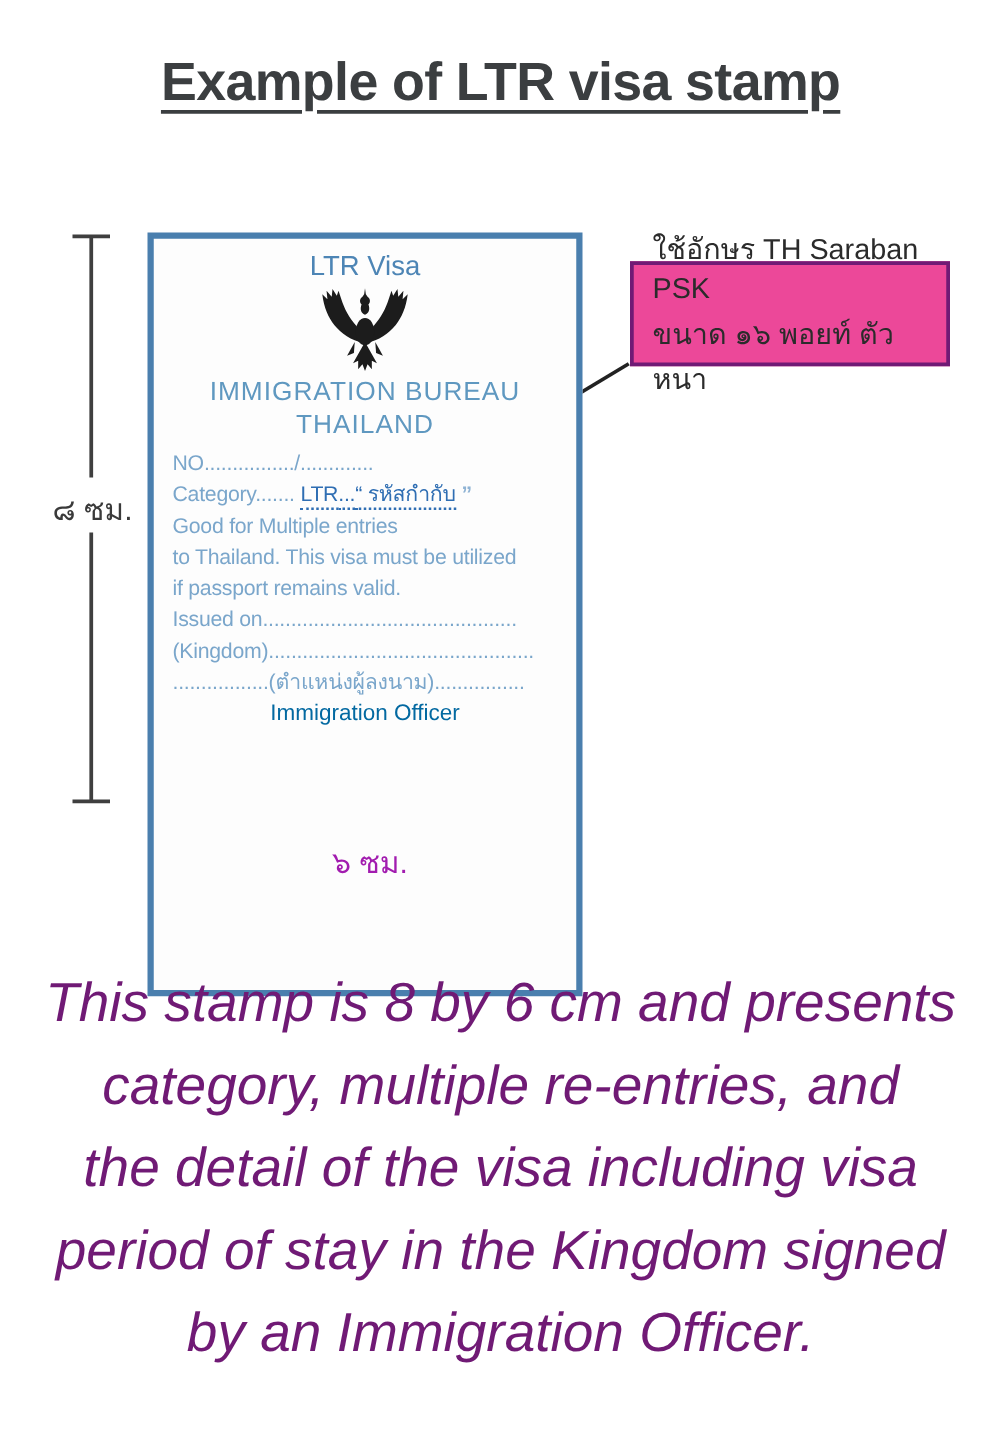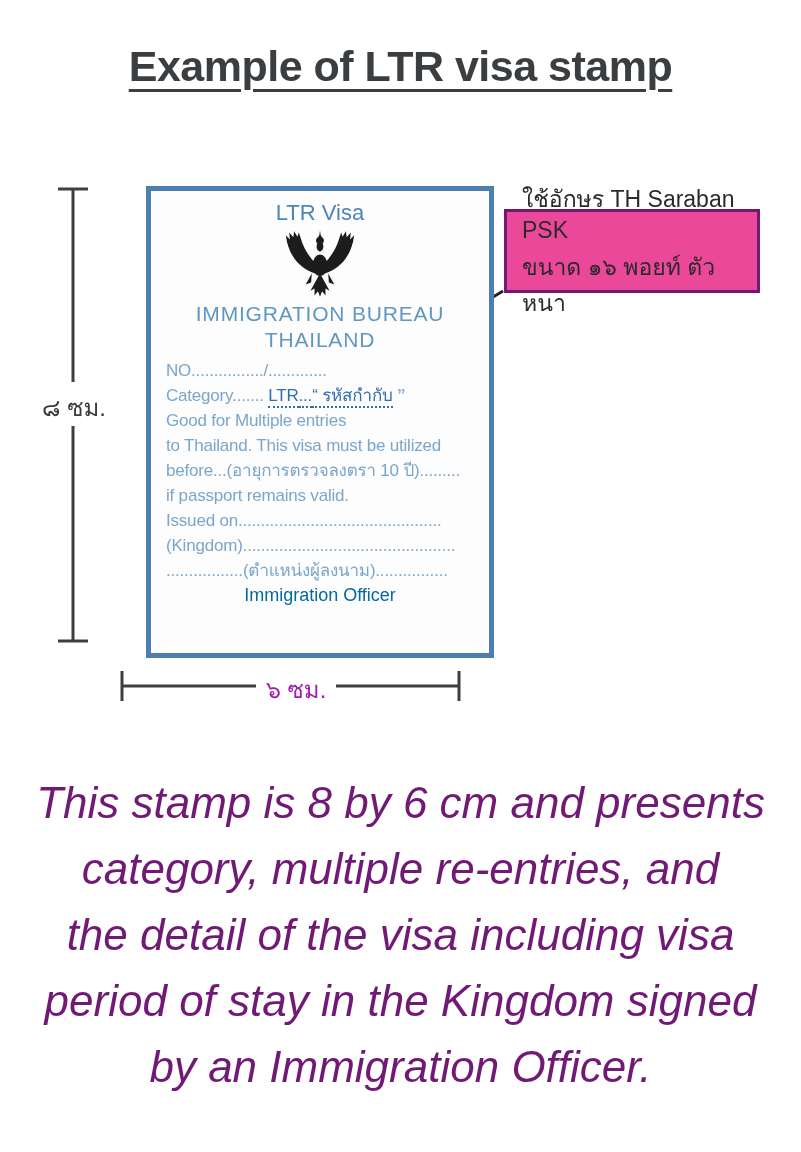--- a/index.html
+++ b/index.html
@@ -10,22 +10,22 @@
   .page-title{
     position:absolute;top:42px;left:0;width:801px;margin:0;
     text-align:center;font-size:43px;font-weight:600;color:#3b3e40;
     text-decoration:underline;text-decoration-thickness:3px;text-underline-offset:8px;
     letter-spacing:-0.5px;
   }
   .diagram{position:absolute;top:0;left:0;width:801px;height:740px;}
   .overlay{position:absolute;top:0;left:0;pointer-events:none;}
 
   .stamp-box{
-    position:absolute;left:118px;top:186px;width:348px;height:472px;
-    box-sizing:border-box;border:5px solid #4a7fae;background:#fdfdfd;margin-left:28px;
+    position:absolute;left:118px;top:186px;width:348px;height:611px;
+    box-sizing:border-box;border:5px solid #4a7fae;background:#fdfdfd;
   }
   .stamp-header{margin-top:9px;text-align:center;font-size:22px;color:#4d85b5;}
   .garuda{width:82px;height:74px;margin:1px auto 0 auto;}
   .bureau{text-align:center;font-size:21px;line-height:26px;color:#5f98c0;letter-spacing:0.8px;}
   .stamp-body{
     margin:5px 0 0 15px;font-size:17px;line-height:25px;color:#7aa6cb;
     letter-spacing:-0.2px;white-space:nowrap;
   }
   .bold-blue{color:#2f6eb3;font-weight:normal;}
   .cat-underline{border-bottom:2px dotted #2f6eb3;padding-bottom:1px;}
@@ -107,21 +107,20 @@
     </div>
 
     <div class="bureau">IMMIGRATION BUREAU</div>
     <div class="bureau">THAILAND</div>
 
     <div class="stamp-body">
       <div>NO................/.............</div>
       <div><span>Category.......</span>&nbsp;<span class="bold-blue cat-underline">LTR</span><span class="bold-blue cat-underline">...</span><span class="bold-blue cat-underline">“ รหัสกำกับ</span>&nbsp;<span class="close-quote">”</span></div>
       <div>Good for Multiple entries</div>
       <div>to Thailand. This visa must be utilized</div>
-      <div>before...(อายุการตรวจลงตรา 10 ปี).........</div>
       <div>if passport remains valid.</div>
       <div>Issued on.............................................</div>
       <div>(Kingdom)...............................................</div>
       <div>.................(ตำแหน่งผู้ลงนาม)................</div>
     </div>
     <div class="officer-line">Immigration Officer</div>
   </div>
 
   <div class="dim-label-v">๘ ซม.</div>
   <div class="dim-label-h">๖ ซม.</div>

